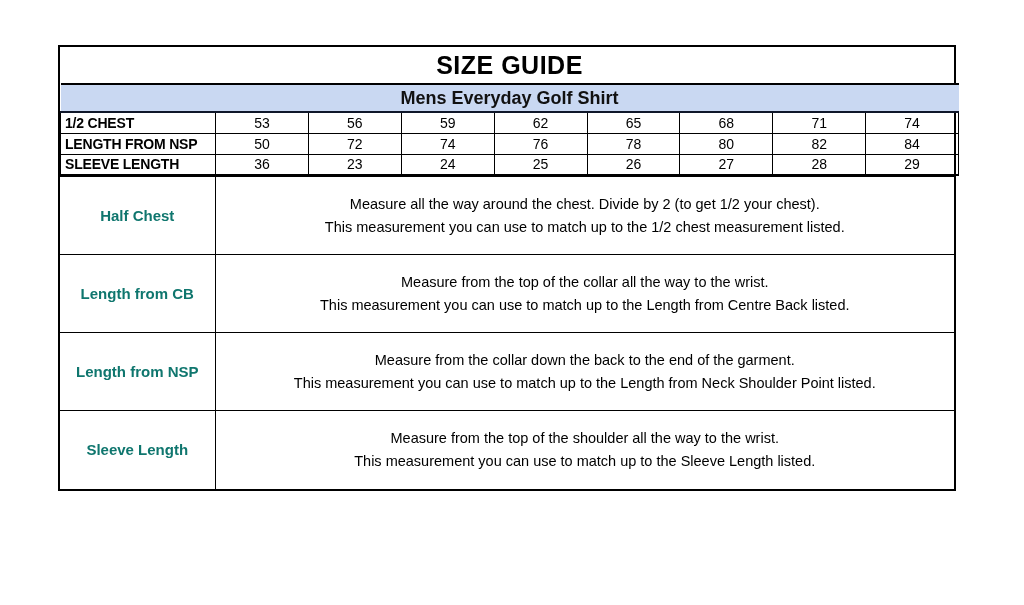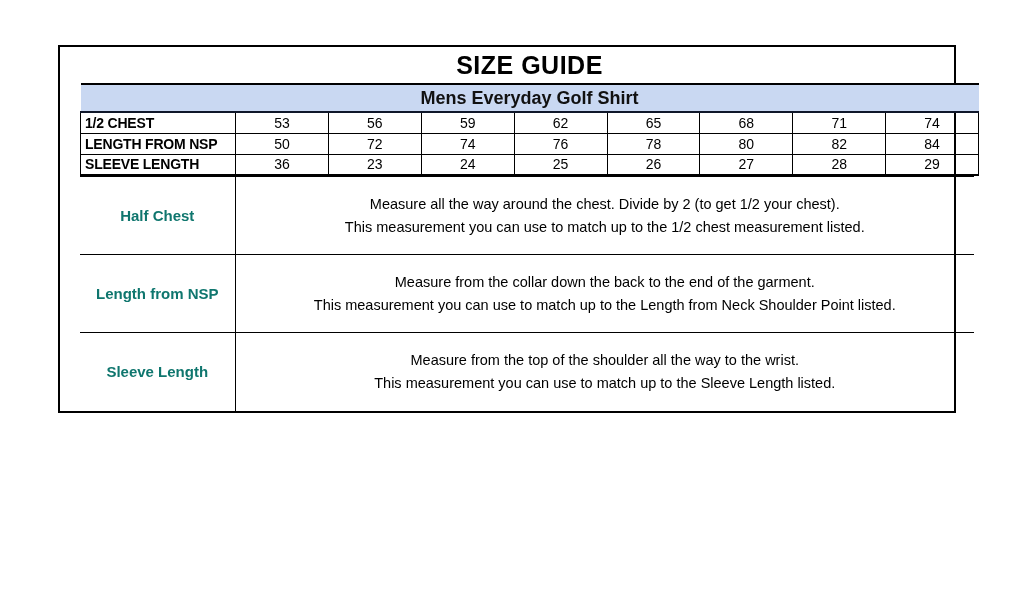--- a/index.html
+++ b/index.html
@@ -22,21 +22,20 @@
     width: 898px;
     border: 2px solid #000000;
     box-sizing: border-box;
     background: #ffffff;
   }
 
   table.grid {
     border-collapse: collapse;
     width: 100%;
     table-layout: fixed;
-    margin-left: 20px;
   }
 
   
   .title-cell {
     height: 36px;
     text-align: center;
     vertical-align: middle;
     font-size: 25px;
     font-weight: bold;
     letter-spacing: 0.5px;
@@ -180,20 +179,27 @@
   <table class="grid">
     <tbody>
       <tr class="desc-row">
         <td class="desc-label">Half Chest</td>
         <td class="desc-body">
           <span class="desc-line">Measure all the way around the chest. Divide by 2 (to get 1/2 your chest).</span>
           <span class="desc-line">This measurement you can use to match up to the 1/2 chest measurement listed.</span>
         </td>
       </tr>
       <tr class="desc-row">
+        <td class="desc-label">Length from CB</td>
+        <td class="desc-body">
+          <span class="desc-line">Measure from the top of the collar all the way to the wrist.</span>
+          <span class="desc-line">This measurement you can use to match up to the Length from Centre Back listed.</span>
+        </td>
+      </tr>
+      <tr class="desc-row">
         <td class="desc-label">Length from NSP</td>
         <td class="desc-body">
           <span class="desc-line">Measure from the collar down the back to the end of the garment.</span>
           <span class="desc-line">This measurement you can use to match up to the Length from Neck Shoulder Point listed.</span>
         </td>
       </tr>
       <tr class="desc-row desc-last">
         <td class="desc-label">Sleeve Length</td>
         <td class="desc-body">
           <span class="desc-line">Measure from the top of the shoulder all the way to the wrist.</span>

